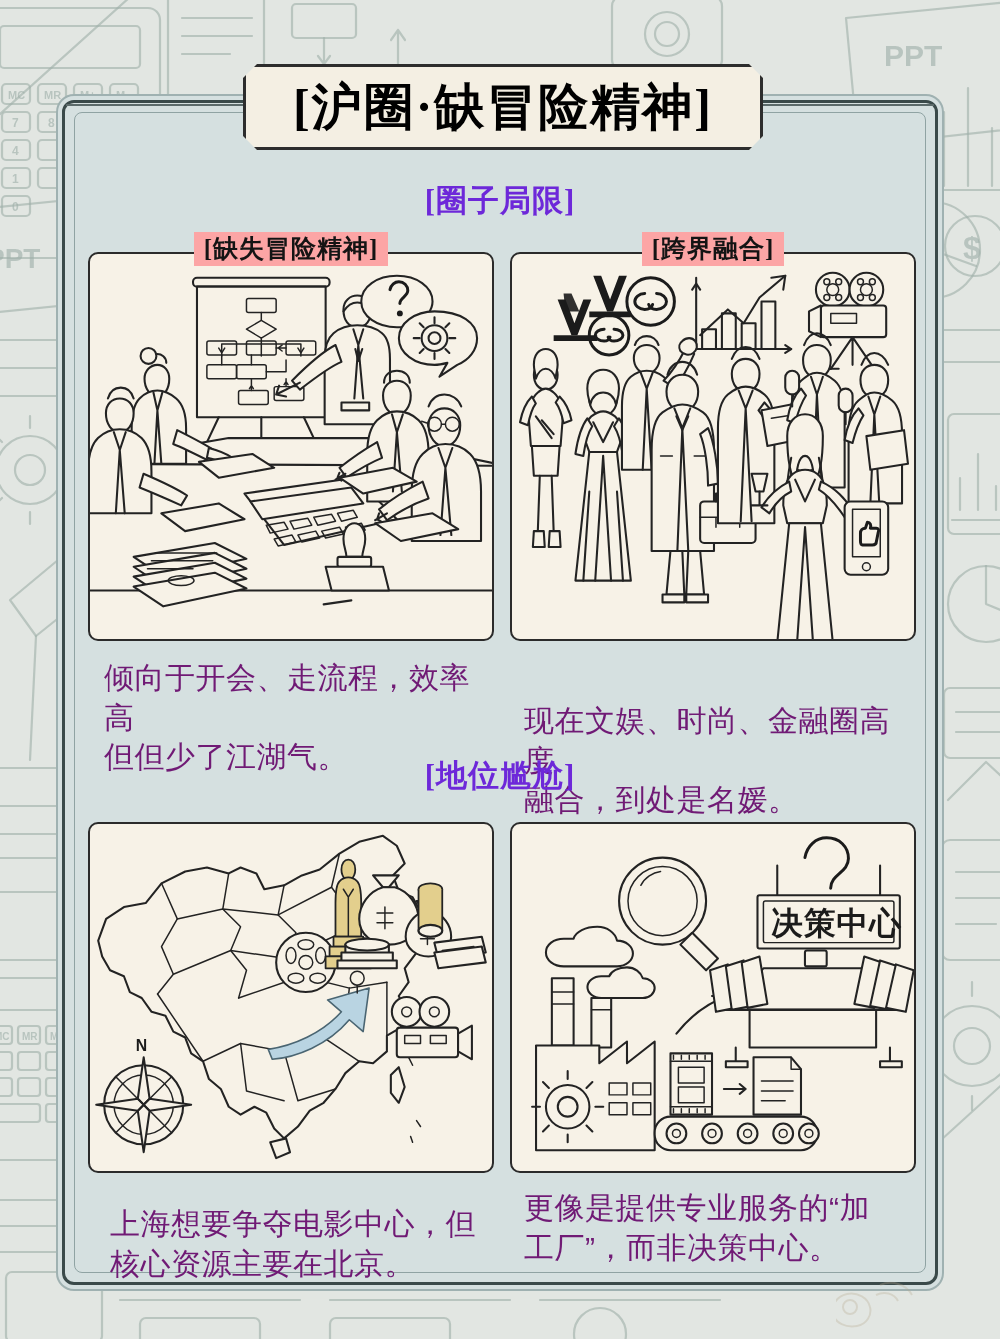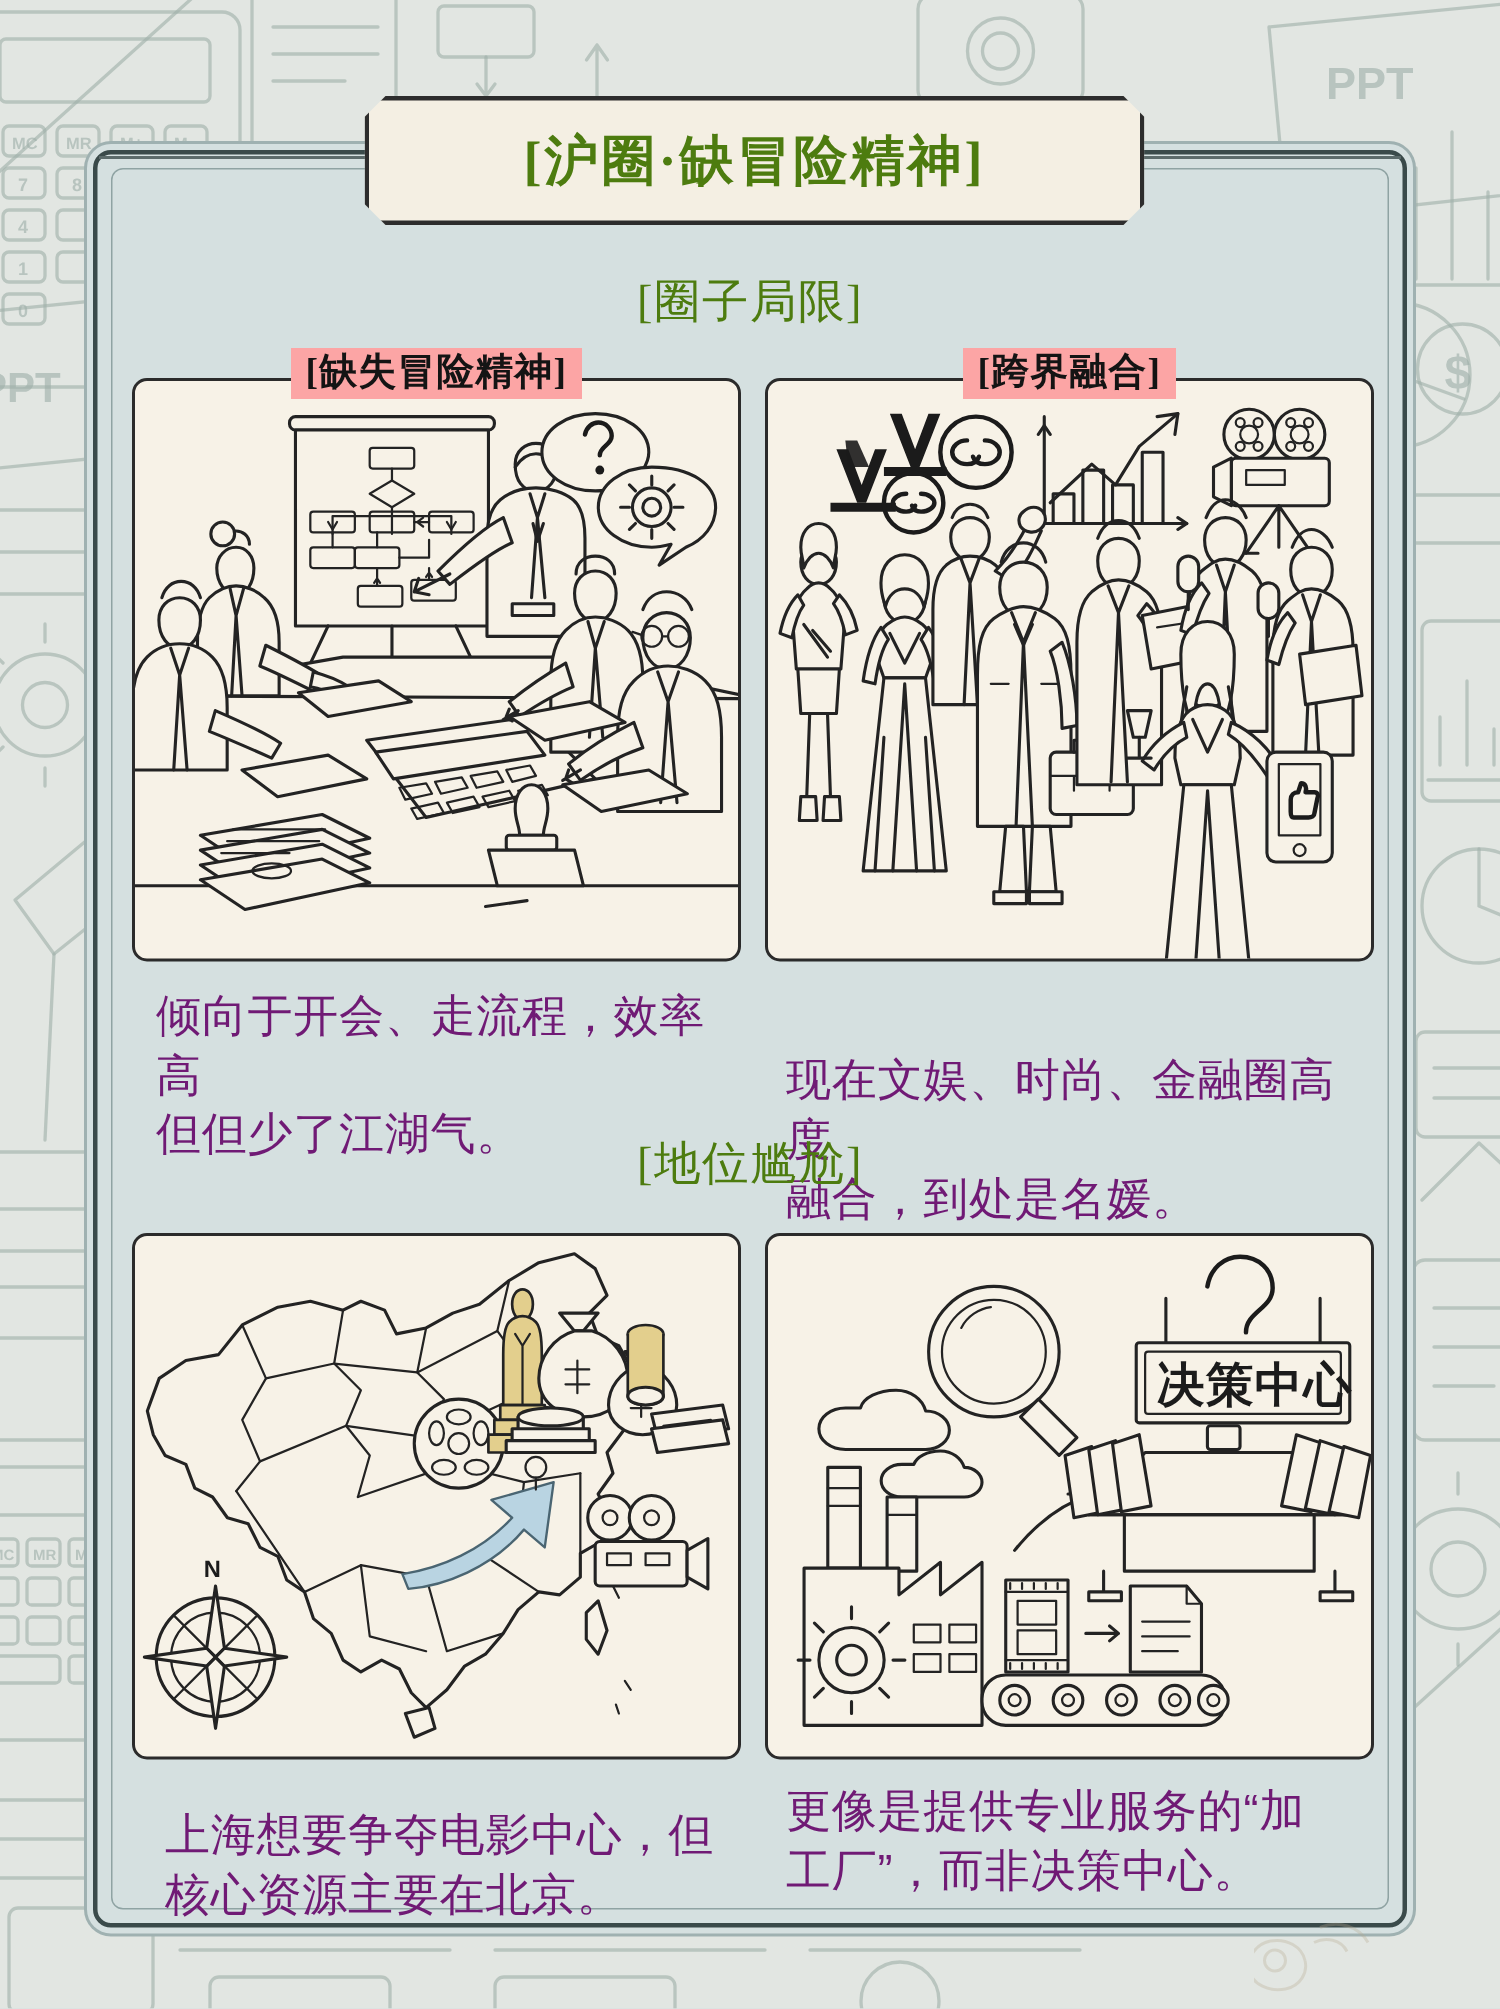--- a/index.html
+++ b/index.html
@@ -59,34 +59,34 @@
     width:514px;height:80px;
     background:#b9c6c4;
     z-index:2;
     clip-path:polygon(
       14px 0, calc(100% - 14px) 0, 100% 14px,
       100% calc(100% - 14px), calc(100% - 14px) 100%,
       14px 100%, 0 calc(100% - 14px), 0 14px);
   }
   .title-text{
     font-family:"Liberation Serif","DejaVu Serif",serif;
-    font-size:36px;font-weight:bold;color:#4d7c0f;
+    font-size:50px;font-weight:bold;color:#000000;
     letter-spacing:2px;white-space:nowrap;
   }
   
   .plaque-tick{position:absolute;top:104px;height:2px;background:#5c6b6b;z-index:2;}
   #plaque-tick-l{left:66px;width:178px;}
   #plaque-tick-r{right:66px;width:178px;}
 
   
   .section-heading{
     position:absolute;left:0;width:100%;
     text-align:center;
     font-family:"Liberation Serif","DejaVu Serif",serif;
-    font-size:31px;font-weight:normal;color:#4d7c0f;
+    font-size:31px;font-weight:bold;color:#6d28d9;
     letter-spacing:1px;
     z-index:4;
   }
   #section-heading-1{top:180px;}
   #section-heading-2{top:755px;}
 
   
   .panel{
     position:absolute;
     background:#f7f2e7;

